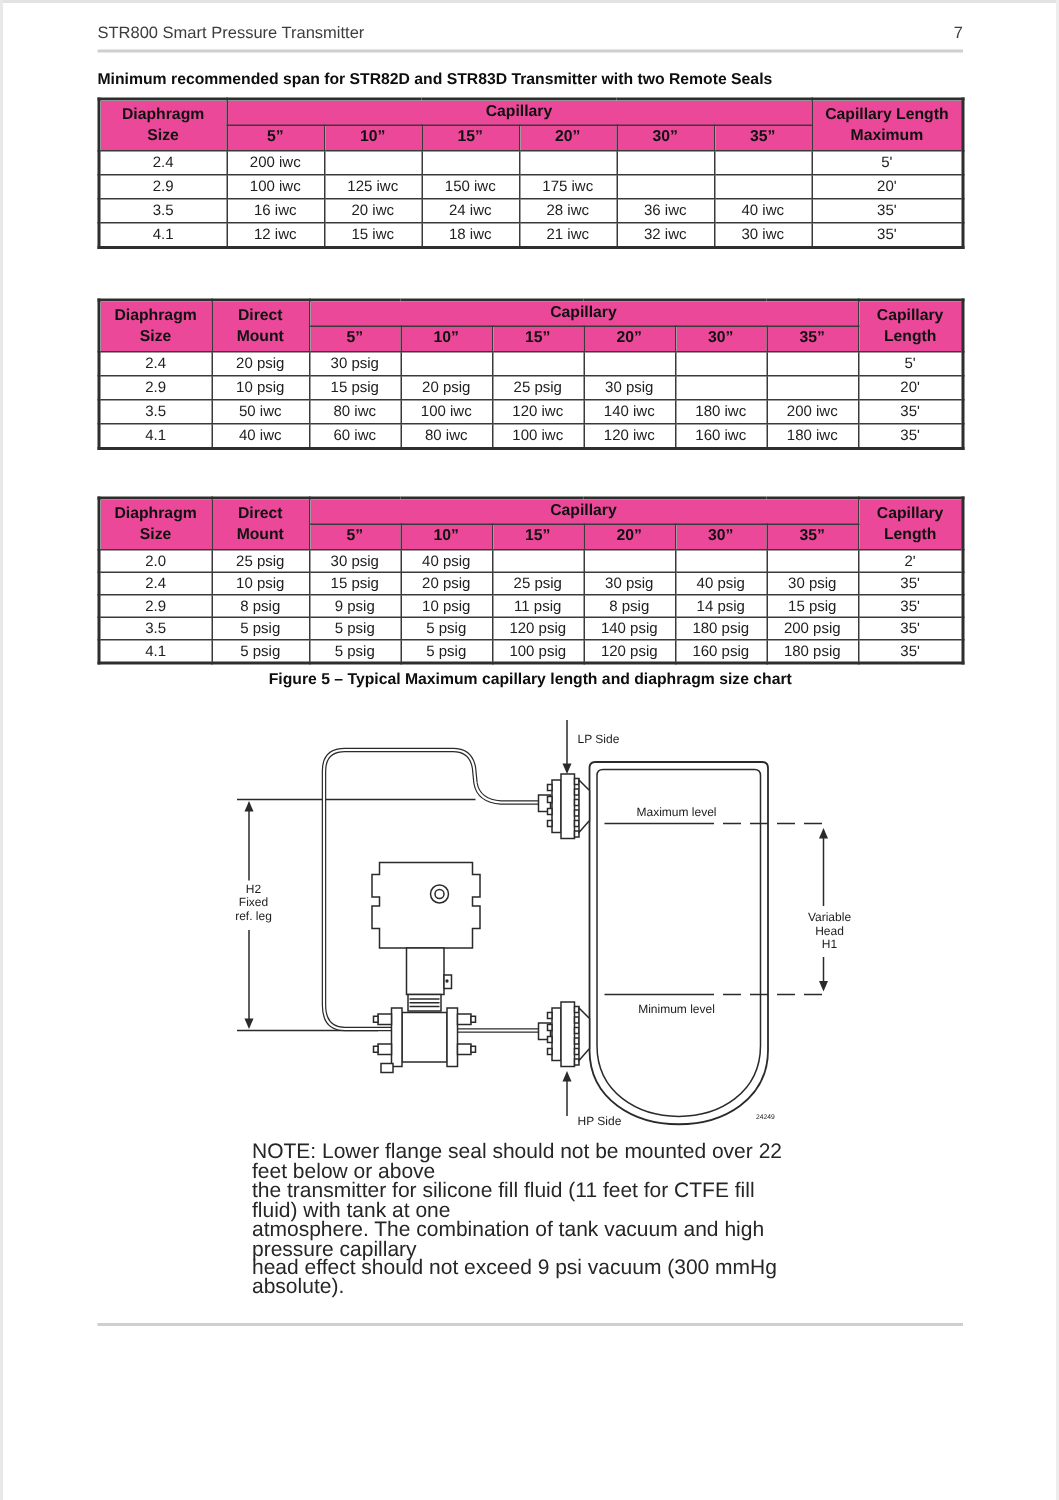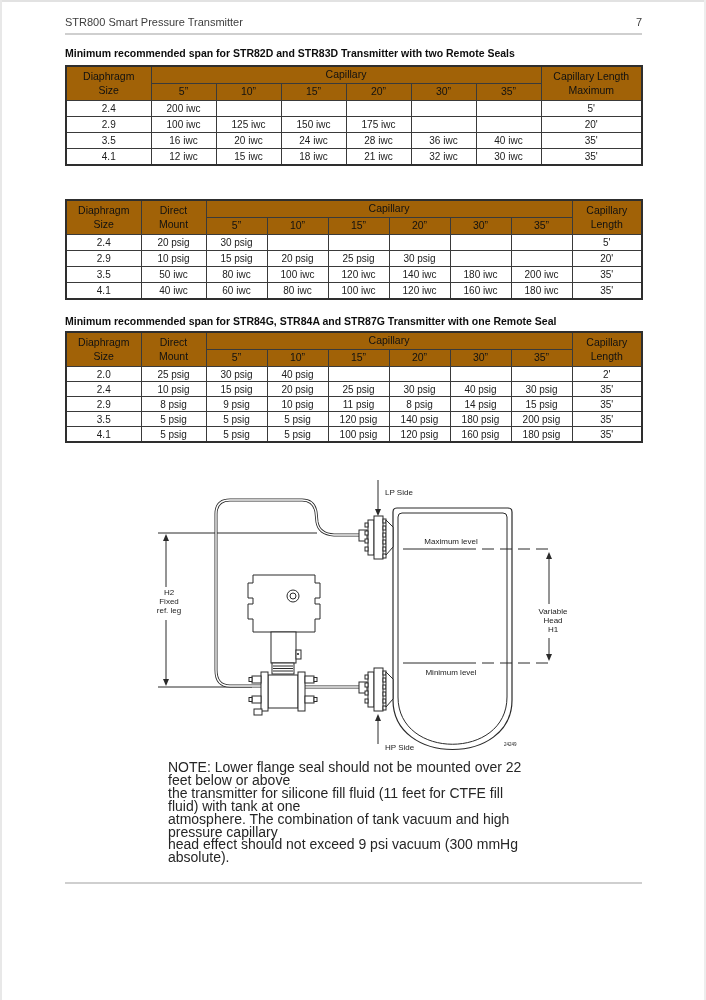--- a/index.html
+++ b/index.html
@@ -7,21 +7,21 @@
         font-family:"Liberation Sans", sans-serif;color:#111;}
   .strip{position:absolute;background:#e2e2e2;}
   .hdr-title{position:absolute;left:65px;top:16px;font-size:11px;color:#3d3d3d;}
   .hdr-page{position:absolute;right:64px;top:16px;font-size:11px;color:#3d3d3d;}
   .rule{position:absolute;left:65px;width:577px;height:2px;background:#cfcfcf;}
   .tbl-title{position:absolute;left:65px;font-size:10.5px;font-weight:bold;color:#0e0e0e;}
   table.dtable{position:absolute;left:65px;border-collapse:collapse;table-layout:fixed;
         border:2px solid #2e2e2e;font-size:10px;}
   table.dtable th, table.dtable td{border:1px solid #3a3a3a;text-align:center;vertical-align:middle;
         padding:0 1px;overflow:hidden;}
-  table.dtable th{background:#a16207;font-weight:normal;font-size:10.5px;white-space:pre-line;line-height:1.25;height:16px;margin-top:13px;}
+  table.dtable th{background:#ec4899;font-weight:bold;font-size:10.5px;white-space:pre-line;line-height:1.25;height:16px;margin-top:13px;}
   table.dtable td{height:15px;color:#202020;}
   table.t3 td{height:14px;}
   .caption{position:absolute;left:65px;width:577px;text-align:center;font-size:10.5px;font-weight:bold;color:#0e0e0e;}
   .note{position:absolute;font-size:14px;line-height:12.9px;color:#262626;white-space:pre-line;}
   svg text{font-family:"Liberation Sans", sans-serif;fill:#1c1c1c;}
   .dline{stroke:#2a2a2a;stroke-width:1;fill:none;}
   .tube-o{stroke:#2a2a2a;stroke-width:3;fill:none;}
   .tube-i{stroke:#ffffff;stroke-width:1.4;fill:none;}
   .part{stroke:#2a2a2a;stroke-width:1;fill:#ffffff;}
   .arrow{fill:#2a2a2a;stroke:none;}
@@ -184,21 +184,20 @@
           <td>80 iwc</td>
           <td>100 iwc</td>
           <td>120 iwc</td>
           <td>160 iwc</td>
           <td>180 iwc</td>
           <td>35'</td>
         </tr>
       </tbody>
     </table>
 
-  <div class="tbl-title" style="top:315px;">Minimum recommended span for STR84G, STR84A and STR87G Transmitter with one Remote Seal</div>
   <table class="dtable t3" id="tbl2" style="top:331px;">
       <colgroup>
         <col style="width: 75px;">
         <col style="width: 65px;">
         <col style="width: 61px;">
         <col style="width: 61px;">
         <col style="width: 61px;">
         <col style="width: 61px;">
         <col style="width: 61px;">
         <col style="width: 61px;">
@@ -275,20 +274,21 @@
           <td>5 psig</td>
           <td>100 psig</td>
           <td>120 psig</td>
           <td>160 psig</td>
           <td>180 psig</td>
           <td>35'</td>
         </tr>
       </tbody>
     </table>
 
+  <div class="caption" style="top:447px;">Figure 5 – Typical Maximum capillary length and diaphragm size chart</div>
 
   <svg style="position:absolute;left:140px;top:470px;" width="470" height="300" viewBox="0 0 470 300">
     <defs>
       <g id="flange">
         <rect class="part" x="0" y="4" width="6" height="35"></rect>
         <rect class="part" x="6" y="0" width="9" height="43"></rect>
         <rect class="part" x="-3" y="7" width="3" height="4"></rect>
         <rect class="part" x="-3" y="15" width="3" height="4"></rect>
         <rect class="part" x="-3" y="23" width="3" height="4"></rect>
         <rect class="part" x="-3" y="31" width="3" height="4"></rect>

